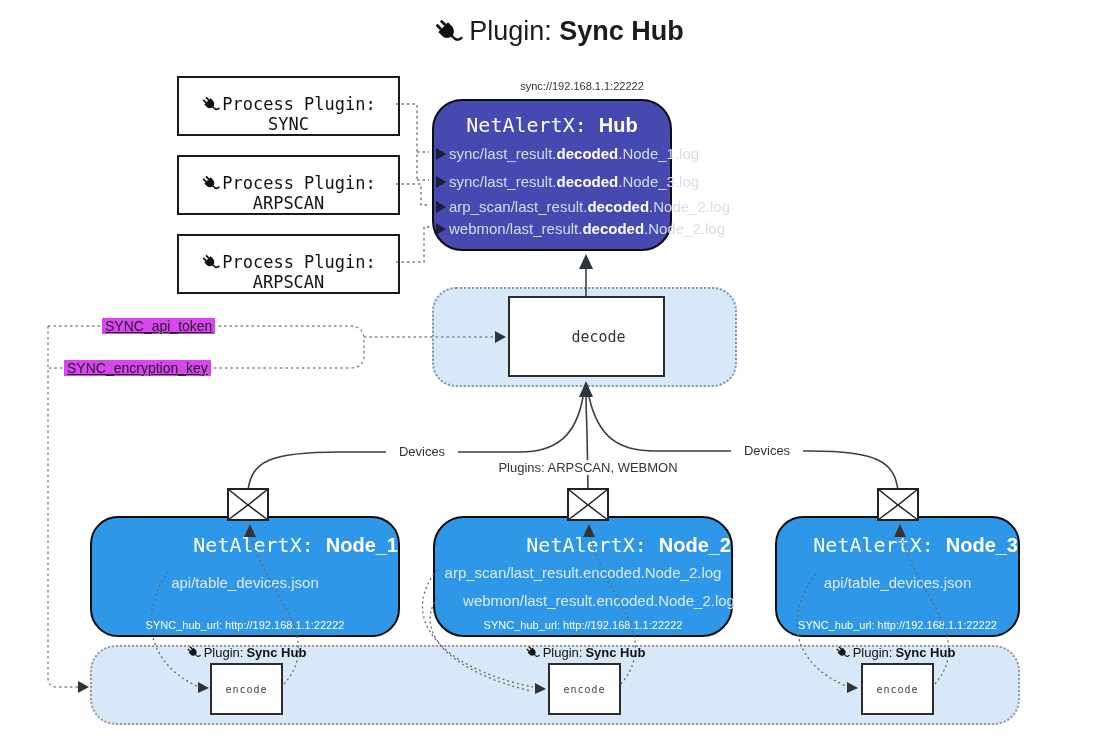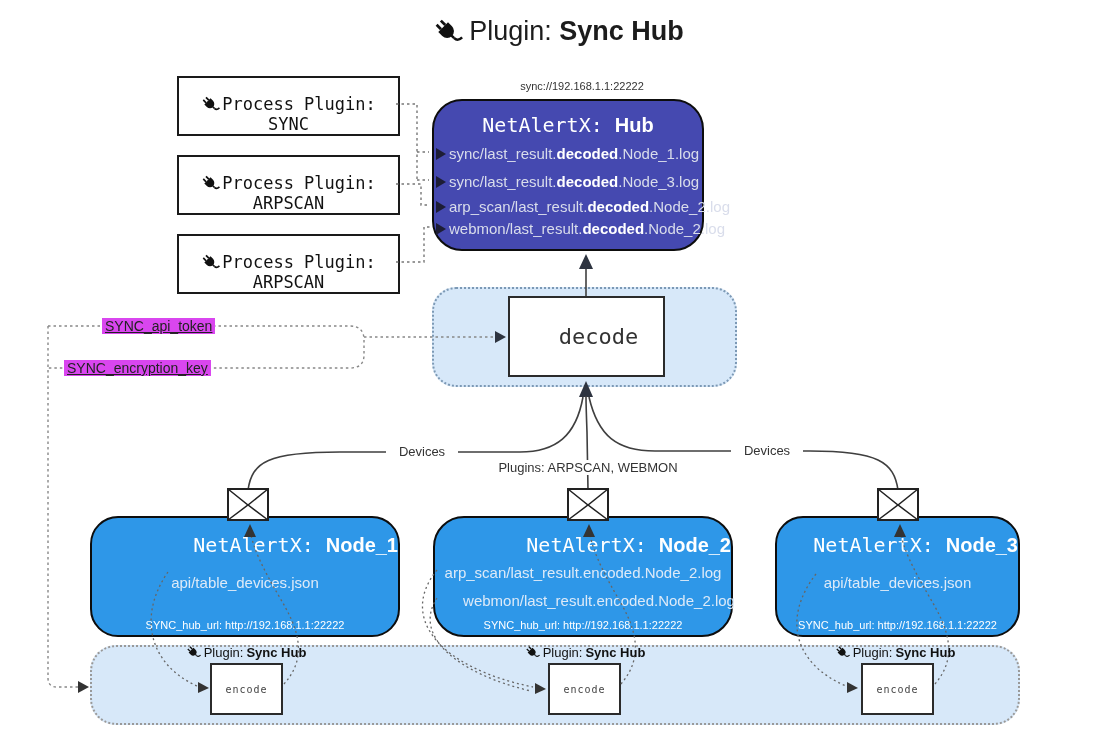--- a/index.html
+++ b/index.html
@@ -13,36 +13,36 @@
               font-size:27px;color:#1c1c1c;}
   .page-title b{font-weight:bold;}
 
   
   .proc-box{left:177px;width:219px;height:56px;background:#fff;border:2px solid #1a1a1a;
             display:flex;flex-direction:column;align-items:center;justify-content:flex-end;
             font-size:17px;color:#111;}
   .proc-line1{display:flex;align-items:center;gap:2px;}
 
   
-  .hub{left:432px;top:99px;width:272px;height:152px;background:#4549B0;border:2px solid #0d0d0d;
+  .hub{left:432px;top:99px;width:240px;height:152px;background:#4549B0;border:2px solid #0d0d0d;
        border-radius:30px;box-sizing:border-box;}
   .hub-title{position:absolute;left:0;top:12px;width:100%;text-align:center;font-size:20px;color:#fff;}
   .hub-title b{font-family:"Liberation Sans",sans-serif;font-weight:bold;}
   .hub-line{position:absolute;left:2px;display:flex;align-items:center;font-size:15px;color:#d9ddeb;white-space:nowrap;}
   .hub-line b{color:#ffffff;}
   .tri-right{width:0;height:0;border-top:6px solid transparent;border-bottom:6px solid transparent;
              border-left:10px solid #1d1d35;margin-right:3px;flex:none;}
   .hub-url{left:432px;top:80px;width:300px;text-align:center;font-size:11px;color:#333;}
 
   
   .decode-wrap{left:432px;top:287px;width:305px;height:100px;background:#D7E8F9;
                border:2px dotted #7C99B5;border-radius:24px;box-sizing:border-box;}
   .decode-box{left:508px;top:296px;width:157px;height:81px;background:#fff;border:2px solid #2b2b2b;
               box-sizing:border-box;display:flex;align-items:center;justify-content:center;
-              font-size:22px;color:#333;padding-left:24px;}
+              font-size:15px;color:#333;padding-left:24px;}
 
   
   .cfg-label{background:#d946ef;font-size:14px;color:#222;padding:0 3px;white-space:nowrap;text-decoration:underline;}
 
   
   .edge-label{background:#fff;font-size:13px;color:#333;text-align:center;white-space:nowrap;padding:0 2px;}
 
   
   .node{background:#2E97E8;border:2px solid #0d0d0d;border-radius:28px;box-sizing:border-box;}
   .node-title{position:absolute;left:0;top:15px;width:100%;text-align:right;font-size:20px;color:#fff;white-space:nowrap;}

